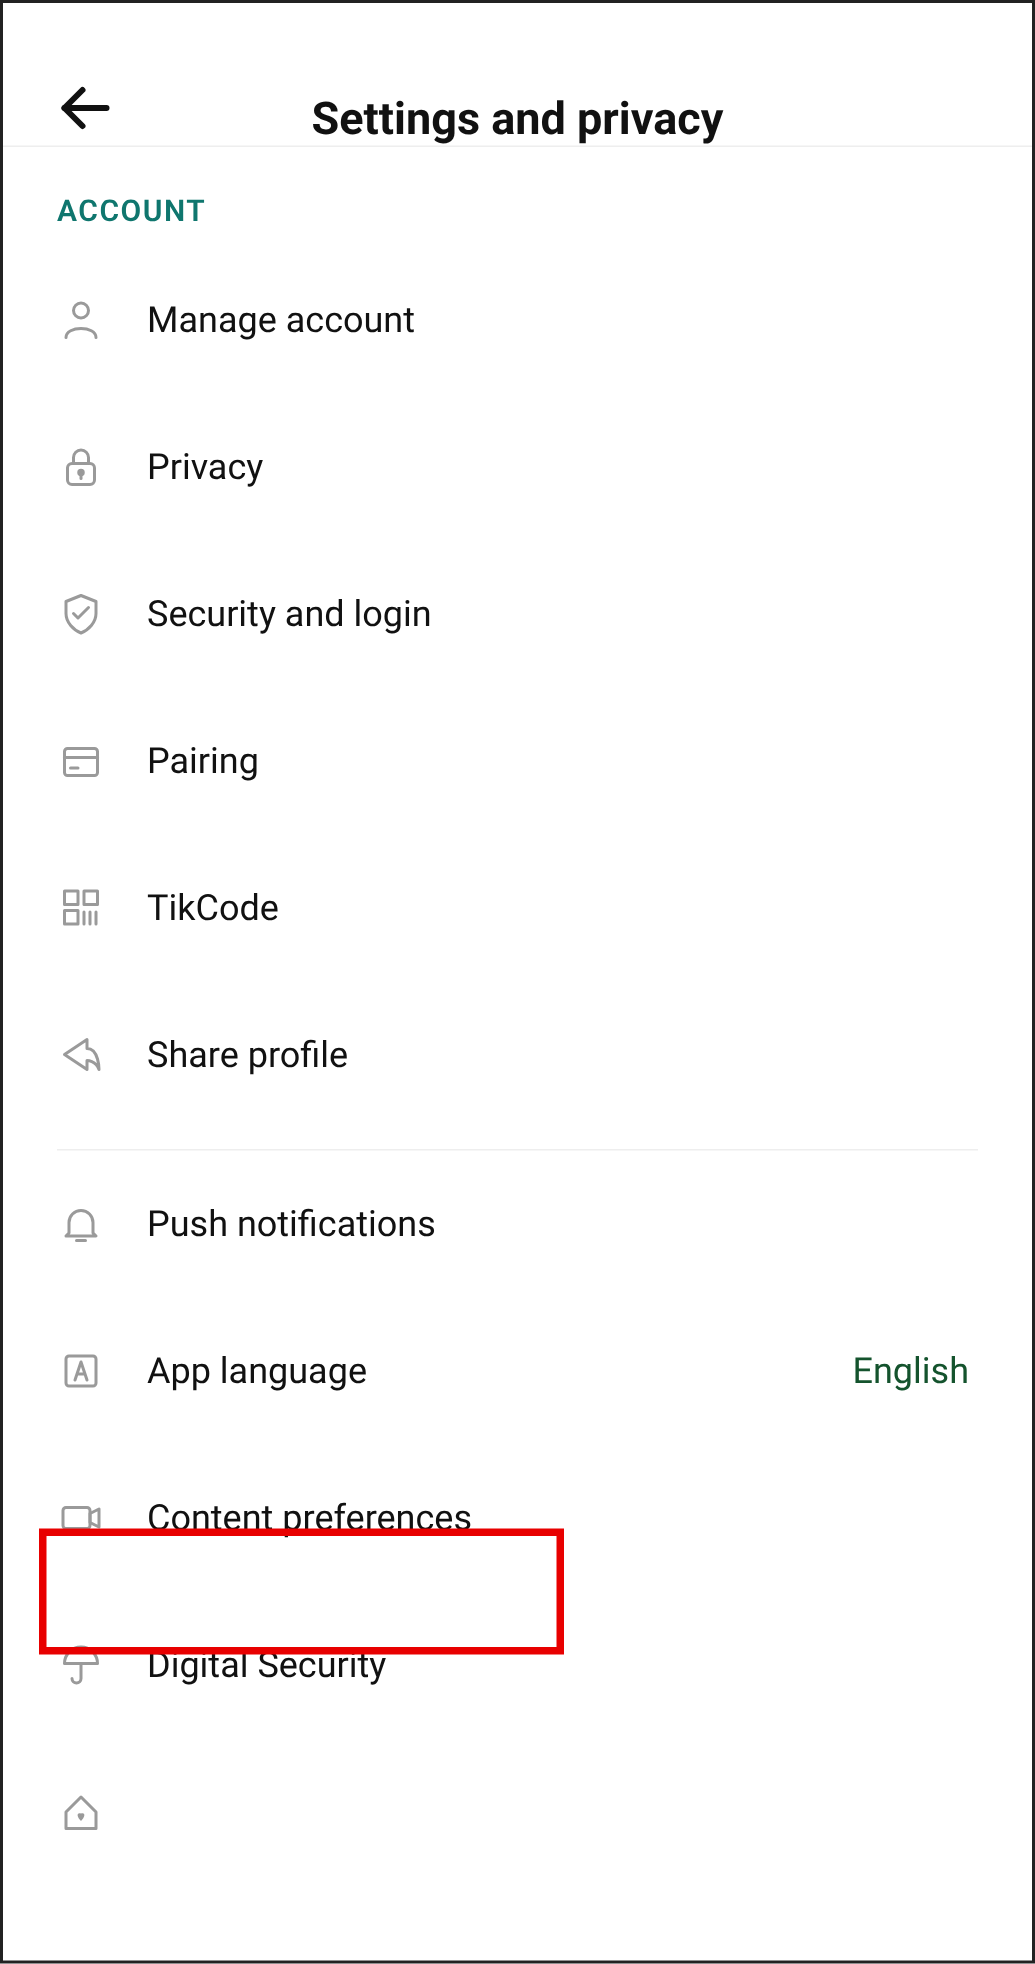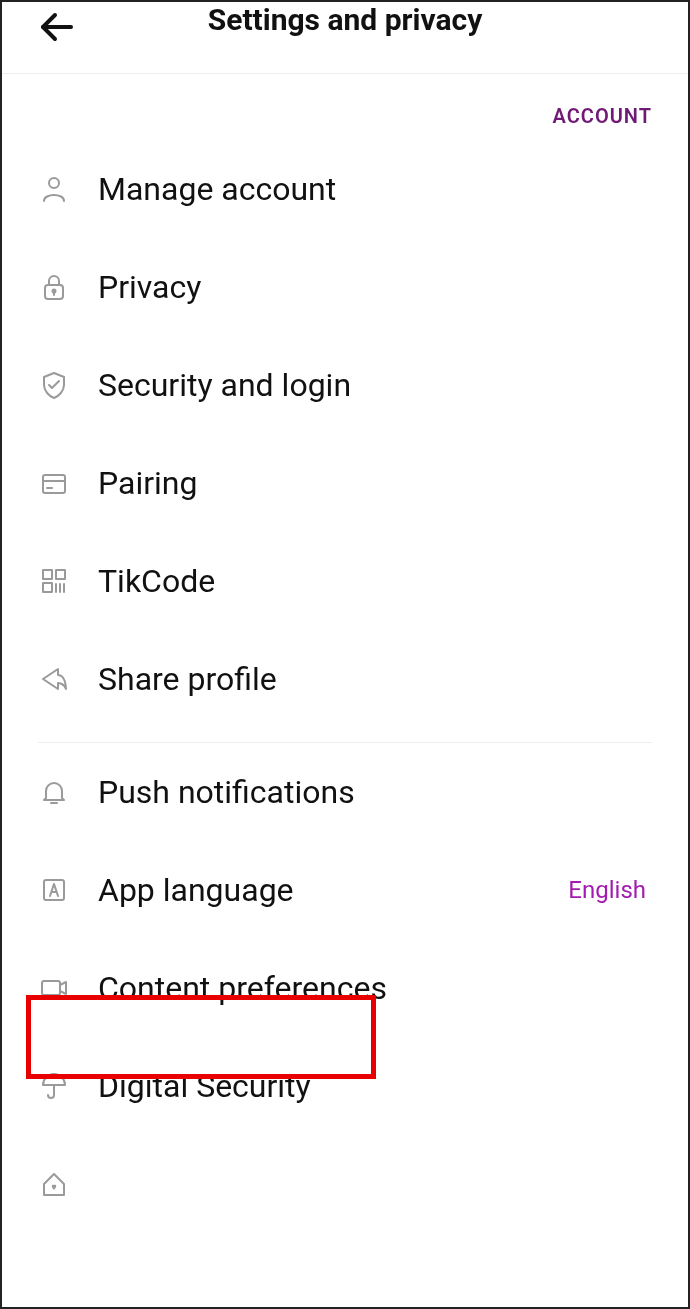--- a/index.html
+++ b/index.html
@@ -10,22 +10,22 @@
     body {
       font-family: -apple-system, BlinkMacSystemFont, "Segoe UI", Roboto, Helvetica, Arial, sans-serif;
       width: 690px;
       height: 1309px;
       background: #fff;
       border: 2px solid #222;
       overflow: hidden;
     }
     .header {
       display: flex;
-      align-items: flex-start;
-      height: 72px;
+      align-items: flex-end;
+      height: 96px;
       padding: 0 20px;
       border-bottom: 1px solid #eee;
       position: relative;
     }
     .back-button {
       width: 50px;
       height: 50px;
       display: flex;
       align-items: center;
       justify-content: center;
@@ -38,47 +38,46 @@
       font-weight: 700;
       color: #111;
       width: 100%;
       text-align: center;
     }
     .section-header {
       padding: 30px 36px 12px 36px;
       font-size: 20px;
       font-weight: 600;
       letter-spacing: 1px;
-      color: #701a75;
+      color: #0f766e;
       text-transform: uppercase;
-      text-align: right;
     }
     .settings-item {
       display: flex;
       align-items: center;
       padding: 0 36px;
       height: 98px;
       cursor: pointer;
     }
     .item-icon {
       width: 60px;
       display: flex;
       align-items: center;
       justify-content: flex-start;
       color: #8a8a8a;
       flex-shrink: 0;
     }
     .item-label {
-      font-size: 32px;
+      font-size: 24px;
       color: #111;
       flex-grow: 1;
     }
     .item-value {
       font-size: 24px;
-      color: #a21caf;
+      color: #14532d;
       margin-right: 6px;
     }
     .divider {
       height: 1px;
       background: #eee;
       margin: 14px 36px 0 36px;
     }
     .highlight-box {
       position: absolute;
       border: 5px solid #e80000;

